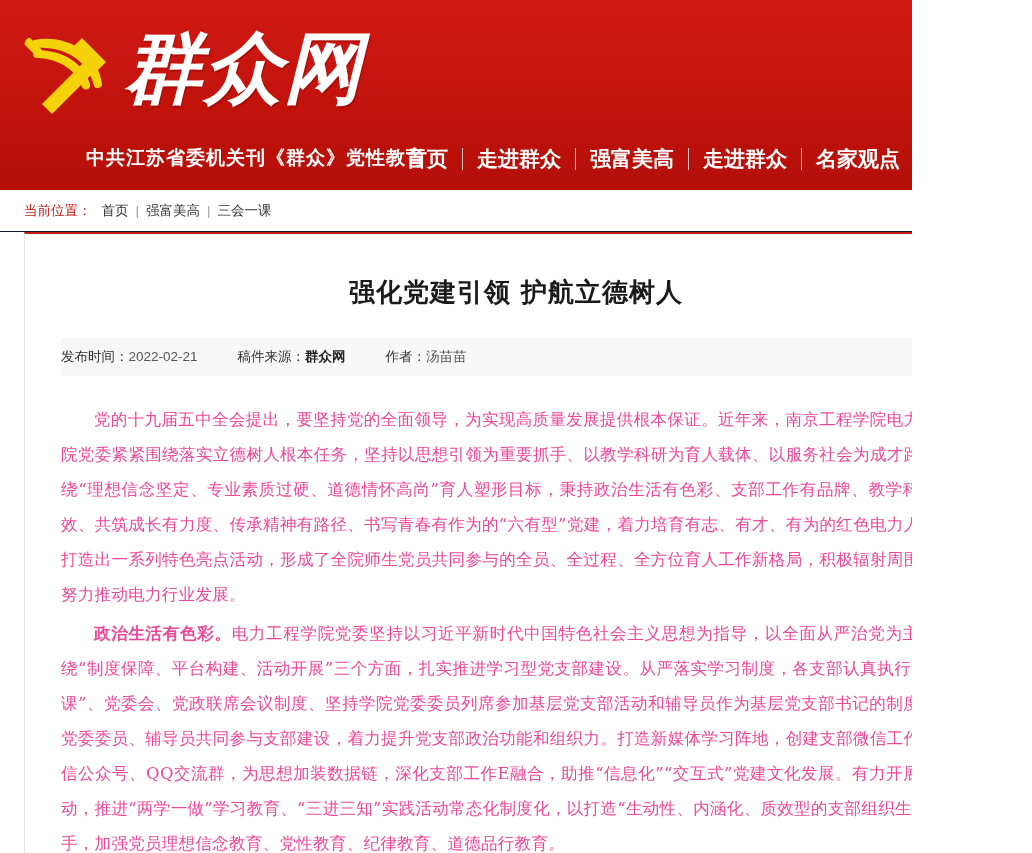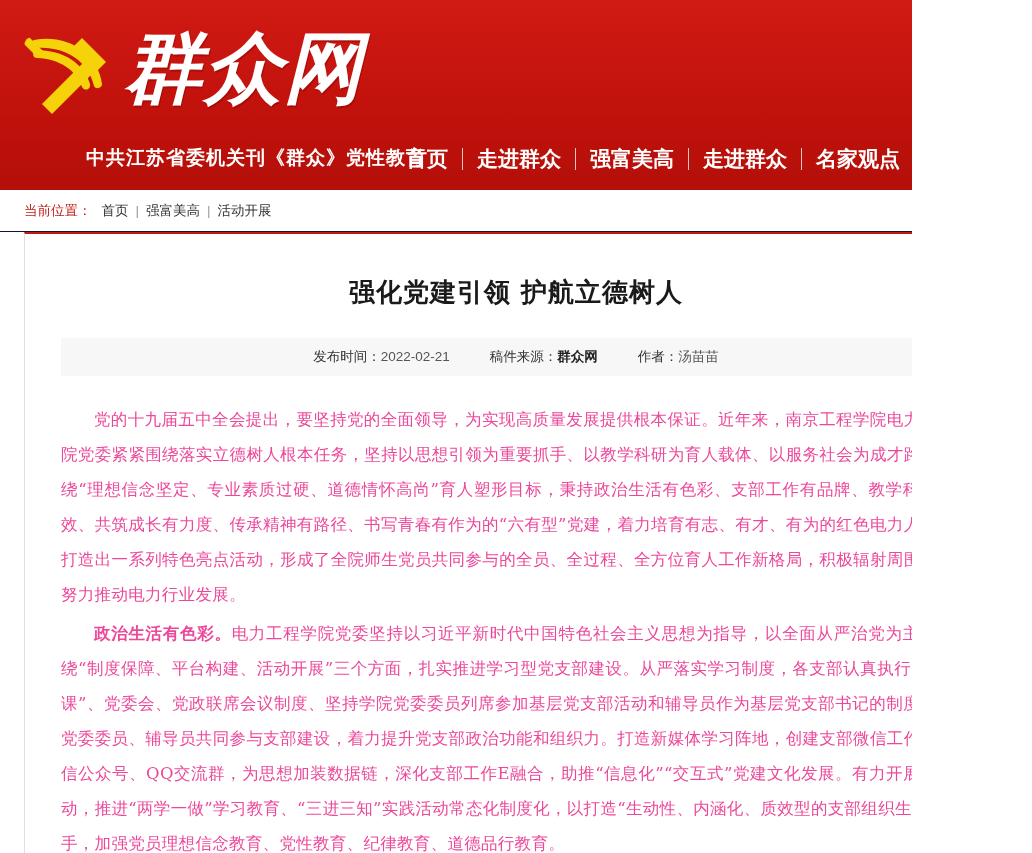--- a/index.html
+++ b/index.html
@@ -124,21 +124,21 @@
     font-family: "DejaVu Serif", serif;
     line-height: 40px;
     margin: 8px 0 26px 0;
     letter-spacing: 1px;
   }
   .meta {
     background: #f7f7f7;
     height: 38px;
     display: flex;
     align-items: center;
-    justify-content: center;
+    justify-content: flex-start;
     gap: 40px;
     font-size: 13.5px;
     color: #555;
     margin-bottom: 26px;
   }
   .meta span b { font-weight: normal; color: #333; }
   .meta .src-val { color: #222; font-weight: bold; }
 
   .para {
     font-family: "DejaVu Serif", serif;
@@ -197,21 +197,21 @@
 
     </div>
   </div>
 
   <div class="crumb-bar">
     <span class="crumb-label">当前位置：</span>
     <a class="crumb-link">首页</a>
     <span class="crumb-div">|</span>
     <a class="crumb-link">强富美高</a>
     <span class="crumb-div">|</span>
-    <span class="crumb-cur">活动开展</span>
+    <span class="crumb-cur">三会一课</span>
   </div>
 
   <div class="content">
     <div class="article">
 
       <div class="title">强化党建引领 护航立德树人</div>
 
       <div class="meta">
         <span><b>发布时间：</b><span>2022-02-21</span></span>
         <span><b>稿件来源：</b><span class="src-val">群众网</span></span>

